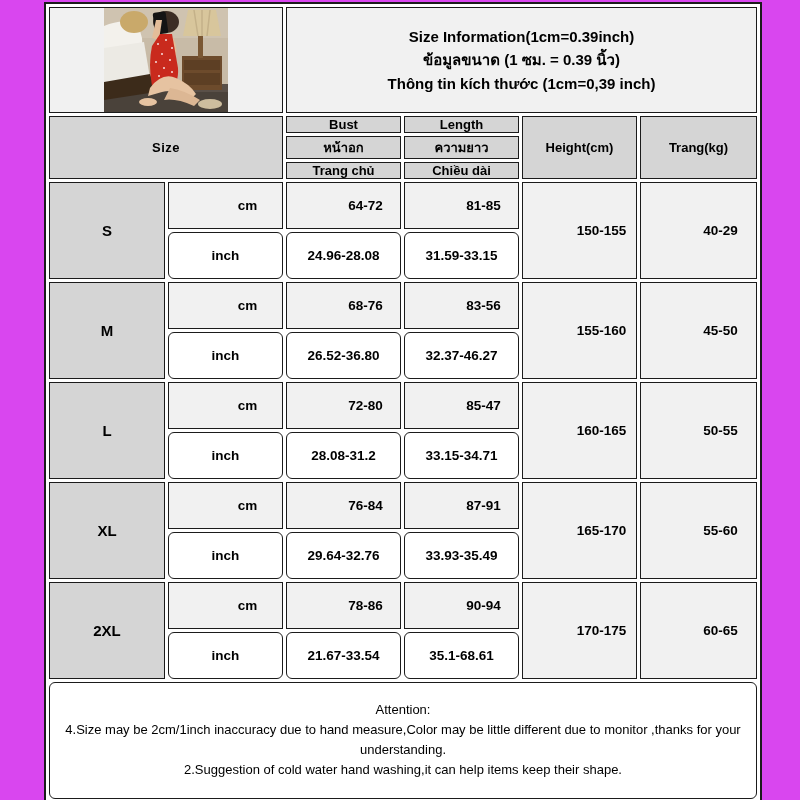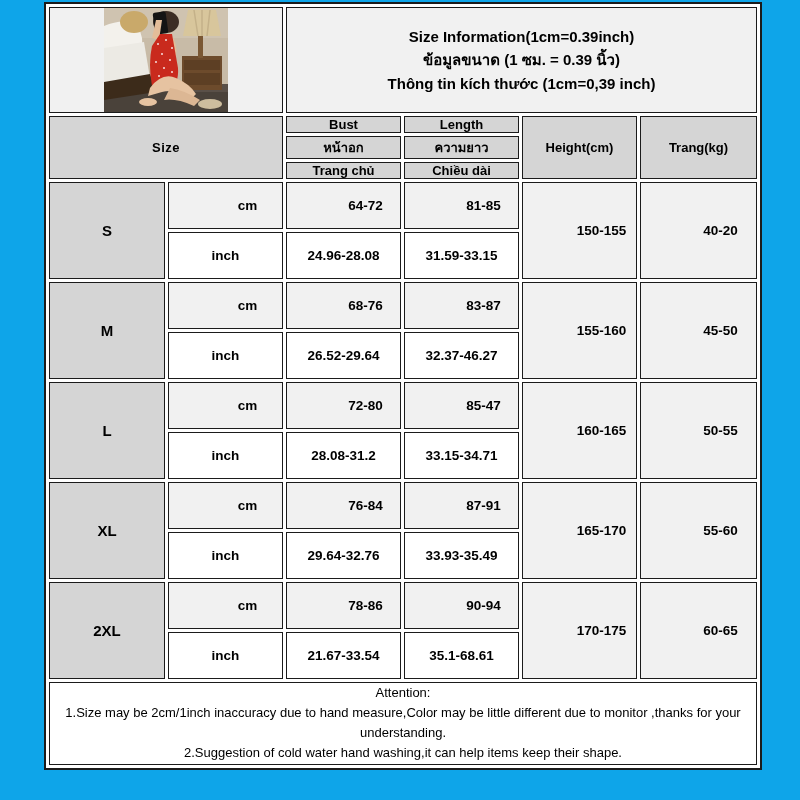--- a/index.html
+++ b/index.html
@@ -1,38 +1,38 @@
 <!DOCTYPE html>
 <html><head>
 <meta charset="utf-8">
 <style>
   html,body{margin:0;padding:0;background:#ffffff;}
-  .page{position:relative;width:800px;height:800px;background:#0ea5e9;
+  .page{position:relative;width:800px;height:800px;background:#d946ef;
         font-family:"Liberation Sans","DejaVu Sans",sans-serif;color:#000;}
   table.size-table{position:absolute;left:44px;top:2px;width:714px;
         border-collapse:separate;border-spacing:3px;table-layout:fixed;
         border:2px solid #1b1b1b;background:#ffffff;}
   td{border:1.5px solid #1b1b1b;text-align:center;vertical-align:middle;
      font-weight:bold;font-size:13.5px;padding:0;overflow:hidden;}
   
   .bg-top{background:#f1f1f1;}
   .bg-head{background:#d5d5d5;}
   .bg-light{background:#f1f1f1;padding-left:44px;}
-  .bg-white{background:#ffffff;}
+  .bg-white{background:#ffffff;border-radius:6px;}
   
   tr.r-top td{height:104px;}
   tr.r-head td{height:14px;font-size:13px;}
   tr.r-data td{height:45px;}
   tr.r-note td{height:80px;}
   
   .size-big{font-size:26px;letter-spacing:0.5px;}
   .size-label{font-size:15px;}
   .info-cell div{margin:3px 0;font-size:15px;}
   .note-cell{font-weight:normal;font-size:13px;line-height:1.55;}
-  .note-cell .note-body{width:96%;margin:0 auto;}
+  .note-cell .note-body{width:96%;margin:17px auto;}
   .photo-wrap{display:flex;align-items:center;justify-content:center;height:104px;}
   .photo-wrap svg{display:block;}
 </style>
 </head>
 <body>
 
 <div class="page">
   <table class="size-table">
     <colgroup>
       <col style="width:116px">
@@ -124,39 +124,39 @@
       <td class="bg-head">Trang chủ</td>
       <td class="bg-head">Chiều dài</td>
     </tr>
 
     <tr class="r-data">
       <td rowspan="2" class="bg-head size-label">S</td>
       <td class="bg-light">cm</td>
       <td class="bg-light">64-72</td>
       <td class="bg-light">81-85</td>
       <td rowspan="2" class="bg-light">150-155</td>
-      <td rowspan="2" class="bg-light">40-20</td>
+      <td rowspan="2" class="bg-light">40-29</td>
     </tr>
     <tr class="r-data">
       <td class="bg-white">inch</td>
       <td class="bg-white">24.96-28.08</td>
       <td class="bg-white">31.59-33.15</td>
     </tr>
 
     <tr class="r-data">
       <td rowspan="2" class="bg-head size-label">M</td>
       <td class="bg-light">cm</td>
       <td class="bg-light">68-76</td>
-      <td class="bg-light">83-87</td>
+      <td class="bg-light">83-56</td>
       <td rowspan="2" class="bg-light">155-160</td>
       <td rowspan="2" class="bg-light">45-50</td>
     </tr>
     <tr class="r-data">
       <td class="bg-white">inch</td>
-      <td class="bg-white">26.52-29.64</td>
+      <td class="bg-white">26.52-36.80</td>
       <td class="bg-white">32.37-46.27</td>
     </tr>
 
     <tr class="r-data">
       <td rowspan="2" class="bg-head size-label">L</td>
       <td class="bg-light">cm</td>
       <td class="bg-light">72-80</td>
       <td class="bg-light">85-47</td>
       <td rowspan="2" class="bg-light">160-165</td>
       <td rowspan="2" class="bg-light">50-55</td>
@@ -192,20 +192,20 @@
     <tr class="r-data">
       <td class="bg-white">inch</td>
       <td class="bg-white">21.67-33.54</td>
       <td class="bg-white">35.1-68.61</td>
     </tr>
 
     <tr class="r-note">
       <td colspan="6" class="bg-white note-cell">
         <div class="note-body">
           <div>Attention:</div>
-          <div>1.Size may be 2cm/1inch inaccuracy due to hand measure,Color may be little different due to monitor ,thanks for your understanding.</div>
+          <div>4.Size may be 2cm/1inch inaccuracy due to hand measure,Color may be little different due to monitor ,thanks for your understanding.</div>
           <div>2.Suggestion of cold water hand washing,it can help items keep their shape.</div>
         </div>
       </td>
     </tr>
   </tbody>
     </table>
 </div>
 
 </body></html>

